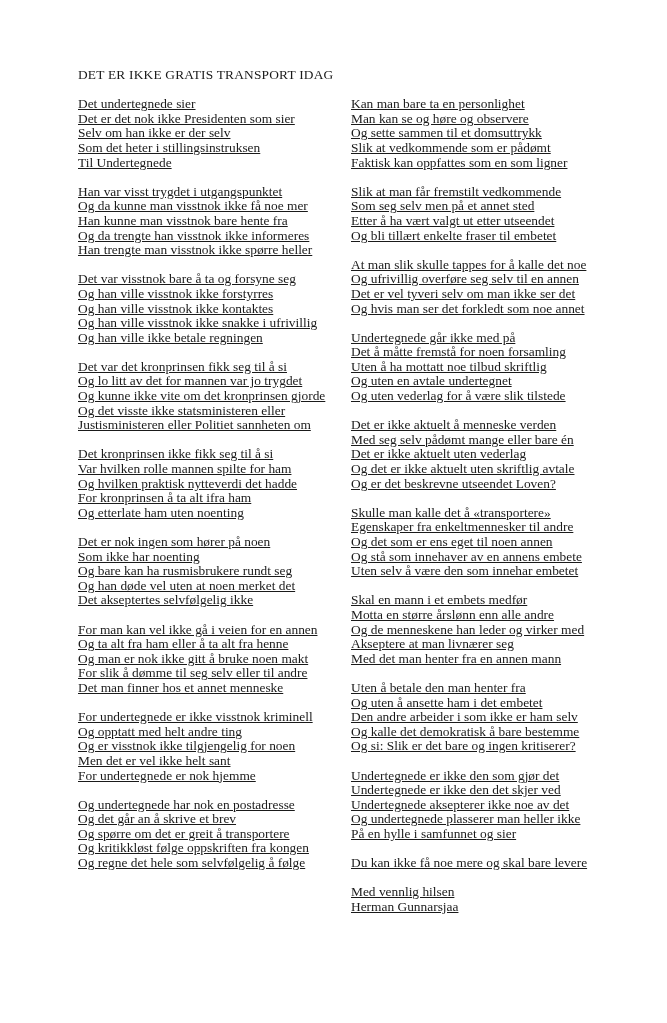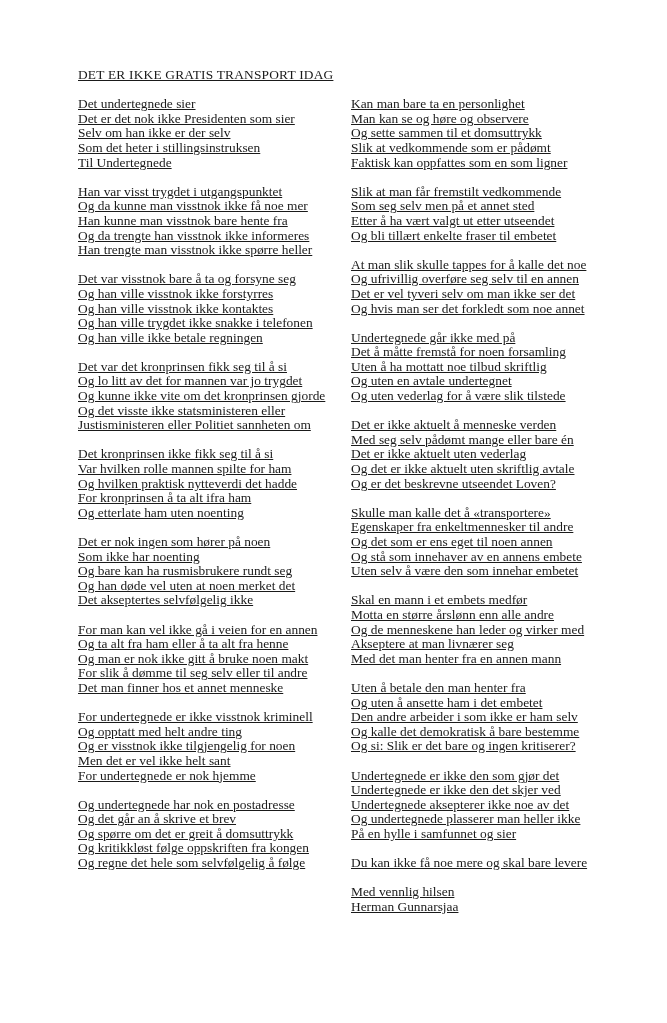--- a/index.html
+++ b/index.html
@@ -18,21 +18,20 @@
     color: #1a1a1a;
     overflow: hidden;
   }
   .doc-title {
     font-size: 13.4px;
     font-weight: normal;
     letter-spacing: 0.2px;
     margin: 0 0 14.6px 0;
     line-height: 14.6px;
     white-space: nowrap;
-    text-decoration: underline;
   }
   .columns {
     display: flex;
     flex-direction: row;
     align-items: flex-start;
     text-decoration: underline;
   }
   .col {
     box-sizing: border-box;
   }
@@ -76,21 +75,21 @@
             <p class="line">Han var visst trygdet i utgangspunktet</p>
             <p class="line">Og da kunne man visstnok ikke få noe mer</p>
             <p class="line">Han kunne man visstnok bare hente fra</p>
             <p class="line">Og da trengte han visstnok ikke informeres</p>
             <p class="line">Han trengte man visstnok ikke spørre heller</p>
           </div>
           <div class="stanza">
             <p class="line">Det var visstnok bare å ta og forsyne seg</p>
             <p class="line">Og han ville visstnok ikke forstyrres</p>
             <p class="line">Og han ville visstnok ikke kontaktes</p>
-            <p class="line">Og han ville trygdet ikke snakke i telefonen</p>
+            <p class="line">Og han ville visstnok ikke snakke i ufrivillig</p>
             <p class="line">Og han ville ikke betale regningen</p>
           </div>
           <div class="stanza">
             <p class="line">Det var det kronprinsen fikk seg til å si</p>
             <p class="line">Og lo litt av det for mannen var jo trygdet</p>
             <p class="line">Og kunne ikke vite om det kronprinsen gjorde</p>
             <p class="line">Og det visste ikke statsministeren eller</p>
             <p class="line">Justisministeren eller Politiet sannheten om</p>
           </div>
           <div class="stanza">
@@ -117,21 +116,21 @@
           <div class="stanza">
             <p class="line">For undertegnede er ikke visstnok kriminell</p>
             <p class="line">Og opptatt med helt andre ting</p>
             <p class="line">Og er visstnok ikke tilgjengelig for noen</p>
             <p class="line">Men det er vel ikke helt sant</p>
             <p class="line">For undertegnede er nok hjemme</p>
           </div>
           <div class="stanza">
             <p class="line">Og undertegnede har nok en postadresse</p>
             <p class="line">Og det går an å skrive et brev</p>
-            <p class="line">Og spørre om det er greit å domsuttrykk</p>
+            <p class="line">Og spørre om det er greit å transportere</p>
             <p class="line">Og kritikkløst følge oppskriften fra kongen</p>
             <p class="line">Og regne det hele som selvfølgelig å følge</p>
           </div>
         </div>
     </div>
 
     <div class="col col-right">
       <div>
           <div class="stanza">
             <p class="line">Kan man bare ta en personlighet</p>

